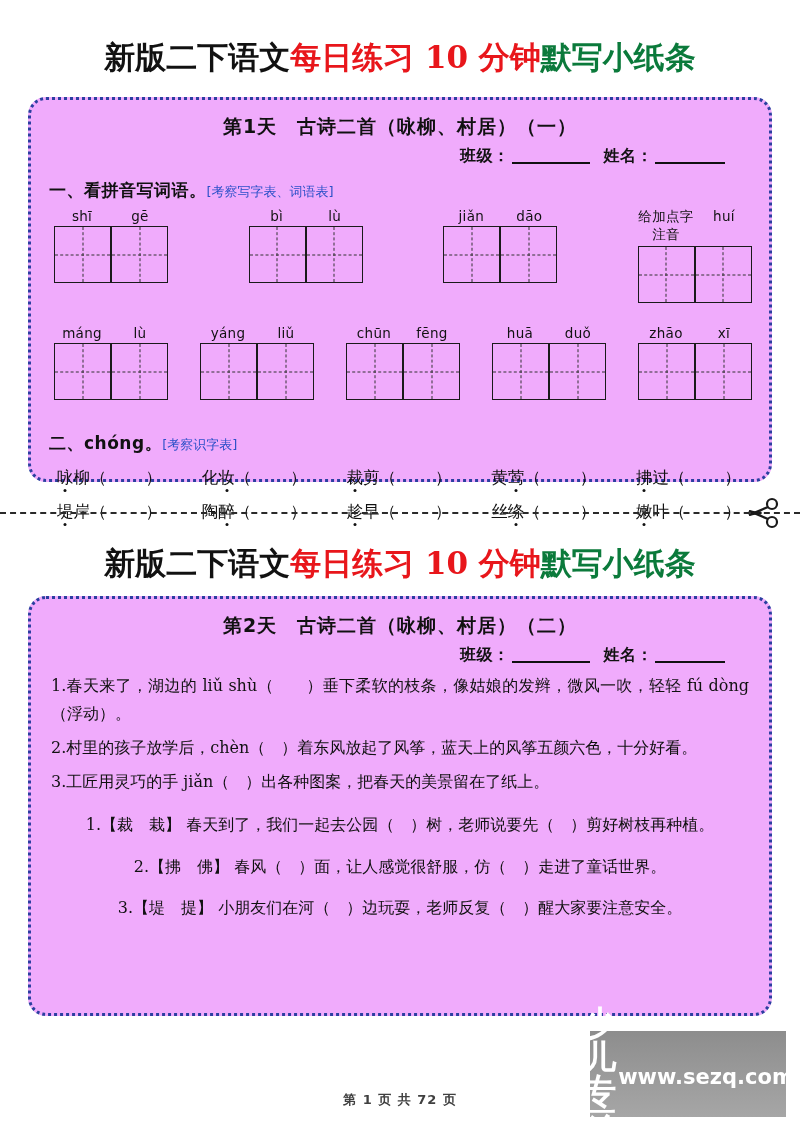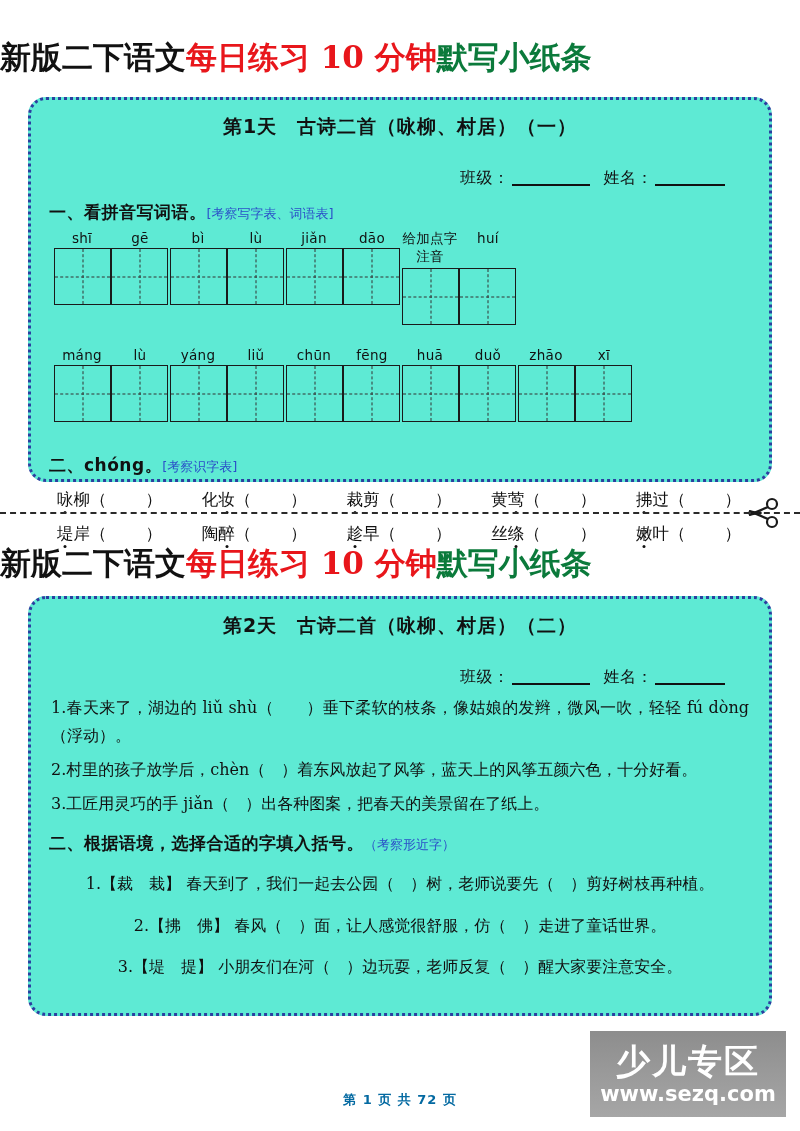--- a/index.html
+++ b/index.html
@@ -7,60 +7,60 @@
     width:800px;height:1131px;
     background:#ffffff;
     font-family:"Liberation Serif","DejaVu Serif",serif;
     position:relative;overflow:hidden;
     color:#111;
   }
   .page{position:relative;width:800px;height:1131px;}
 
   
   .banner{
-    text-align:left;
+    text-align:center;
     font-family:"DejaVu Serif",serif;
     font-weight:bold;
     font-size:31px;
     letter-spacing:0px;
     white-space:nowrap;
     line-height:1;
   }
   .banner .seg-black{color:#111111;}
   .banner .seg-red{color:#e8161b;}
   .banner .seg-green{color:#0b7a3b;}
   .banner-1{position:absolute;left:0;top:42px;width:800px;}
   .banner-2{position:absolute;left:0;top:548px;width:800px;}
 
   
   .card{
     position:absolute;
     border:3px dotted #2b3fa0;
     border-radius:18px;
     box-sizing:border-box;
-    background:#5eead4;
+    background:#f0abfc;
   }
   .card-1{left:28px;top:97px;width:744px;height:385px;}
   .card-2{left:28px;top:596px;width:744px;height:420px;}
 
   
   .day-title{
     text-align:center;
     font-size:19px;
     font-weight:bold;
     font-family:"DejaVu Sans","Liberation Sans",sans-serif;
     margin-top:14px;
     letter-spacing:1px;
   }
   .idline{
     text-align:right;
     font-size:16px;
-    font-weight:normal;
-    font-family:"DejaVu Sans","Liberation Sans",sans-serif;
-    margin-top:28px;
+    font-weight:bold;
+    font-family:"DejaVu Sans","Liberation Sans",sans-serif;
+    margin-top:6px;
     padding-right:44px;
     letter-spacing:.5px;
   }
   .idline .rule{
     display:inline-block;width:78px;border-bottom:2px solid #111;
     vertical-align:-3px;margin:0 14px 0 2px;
   }
   .idline .rule.short{width:70px;margin-right:0;}
 
   
@@ -69,21 +69,21 @@
     font-family:"DejaVu Sans","Liberation Sans",sans-serif;
     margin:12px 0 2px 18px;
     letter-spacing:.5px;
   }
   .sec-head .note{
     color:#2b50c8;font-size:13px;font-weight:normal;letter-spacing:0;margin-top:46px;
   }
 
   
   .grid-row{
-    display:flex;
+    display:flex;justify-content:space-between;
     padding:0 16px 16px 22px;margin-top:6px;
   }
   .word-cell{display:flex;flex-direction:column;align-items:center;}
   .py{
     display:flex;width:116px;justify-content:space-around;
     font-family:"DejaVu Sans","Liberation Sans",sans-serif;
     font-size:13.5px;margin-bottom:2px;letter-spacing:.3px;
   }
   .py span{display:block;width:58px;text-align:center;}
   .tz{display:flex;}
@@ -136,27 +136,27 @@
     font-family:"DejaVu Serif",serif;
     font-size:16px;line-height:1.6;
     margin:16px 20px 0 20px;
     text-align:center;
   }
 
   
   .footer{
     position:absolute;left:0;bottom:22px;width:800px;text-align:center;
     font-family:"DejaVu Sans","Liberation Sans",sans-serif;
-    font-size:13px;font-weight:bold;color:#0369a1;letter-spacing:1px;
+    font-size:13px;font-weight:bold;color:#404040;letter-spacing:1px;
   }
   .watermark{
     position:absolute;right:14px;bottom:14px;
     width:196px;height:86px;
     background:linear-gradient(180deg,#8d8d8d 0%,#9a9a9a 50%,#a6a6a6 100%);
-    display:flex;flex-direction:column;align-items:center;justify-content:center;
+    display:flex;flex-direction:row;align-items:center;justify-content:center;
   }
   .watermark .wm-cn{
     color:#fff;font-weight:bold;font-size:34px;letter-spacing:2px;
     font-family:"DejaVu Sans","Liberation Sans",sans-serif;line-height:1;
   }
   .watermark .wm-url{
     color:#fff;font-weight:bold;font-size:21px;margin-top:6px;
     font-family:"DejaVu Sans","Liberation Sans",sans-serif;line-height:1;
   }
 </style>
@@ -320,23 +320,20 @@
 
     <div class="idline">
       <span>班级：</span><span class="rule"></span><span>姓名：</span><span class="rule short"></span>
     </div>
 
 
     <div class="prose">1.春天来了，湖边的 liǔ shù（　　）垂下柔软的枝条，像姑娘的发辫，微风一吹，轻轻 fú dòng（浮动）。</div>
     <div class="prose">2.村里的孩子放学后，chèn（　）着东风放起了风筝，蓝天上的风筝五颜六色，十分好看。</div>
     <div class="prose">3.工匠用灵巧的手 jiǎn（　）出各种图案，把春天的美景留在了纸上。</div>
 
-    <div class="sec-head" style="margin-top:14px;">
-      <span>二、根据语境，选择合适的字填入括号。</span><span class="note">（考察形近字）</span>
-    </div>
 
     <div class="choice">1.【裁　栽】 春天到了，我们一起去公园（　）树，老师说要先（　）剪好树枝再种植。</div>
     <div class="choice">2.【拂　佛】 春风（　）面，让人感觉很舒服，仿（　）走进了童话世界。</div>
     <div class="choice">3.【堤　提】 小朋友们在河（　）边玩耍，老师反复（　）醒大家要注意安全。</div>
   </div>
 
   <div class="footer">第 1 页 共 72 页</div>
 
   <div class="watermark">
     <div class="wm-cn">少儿专区</div>

